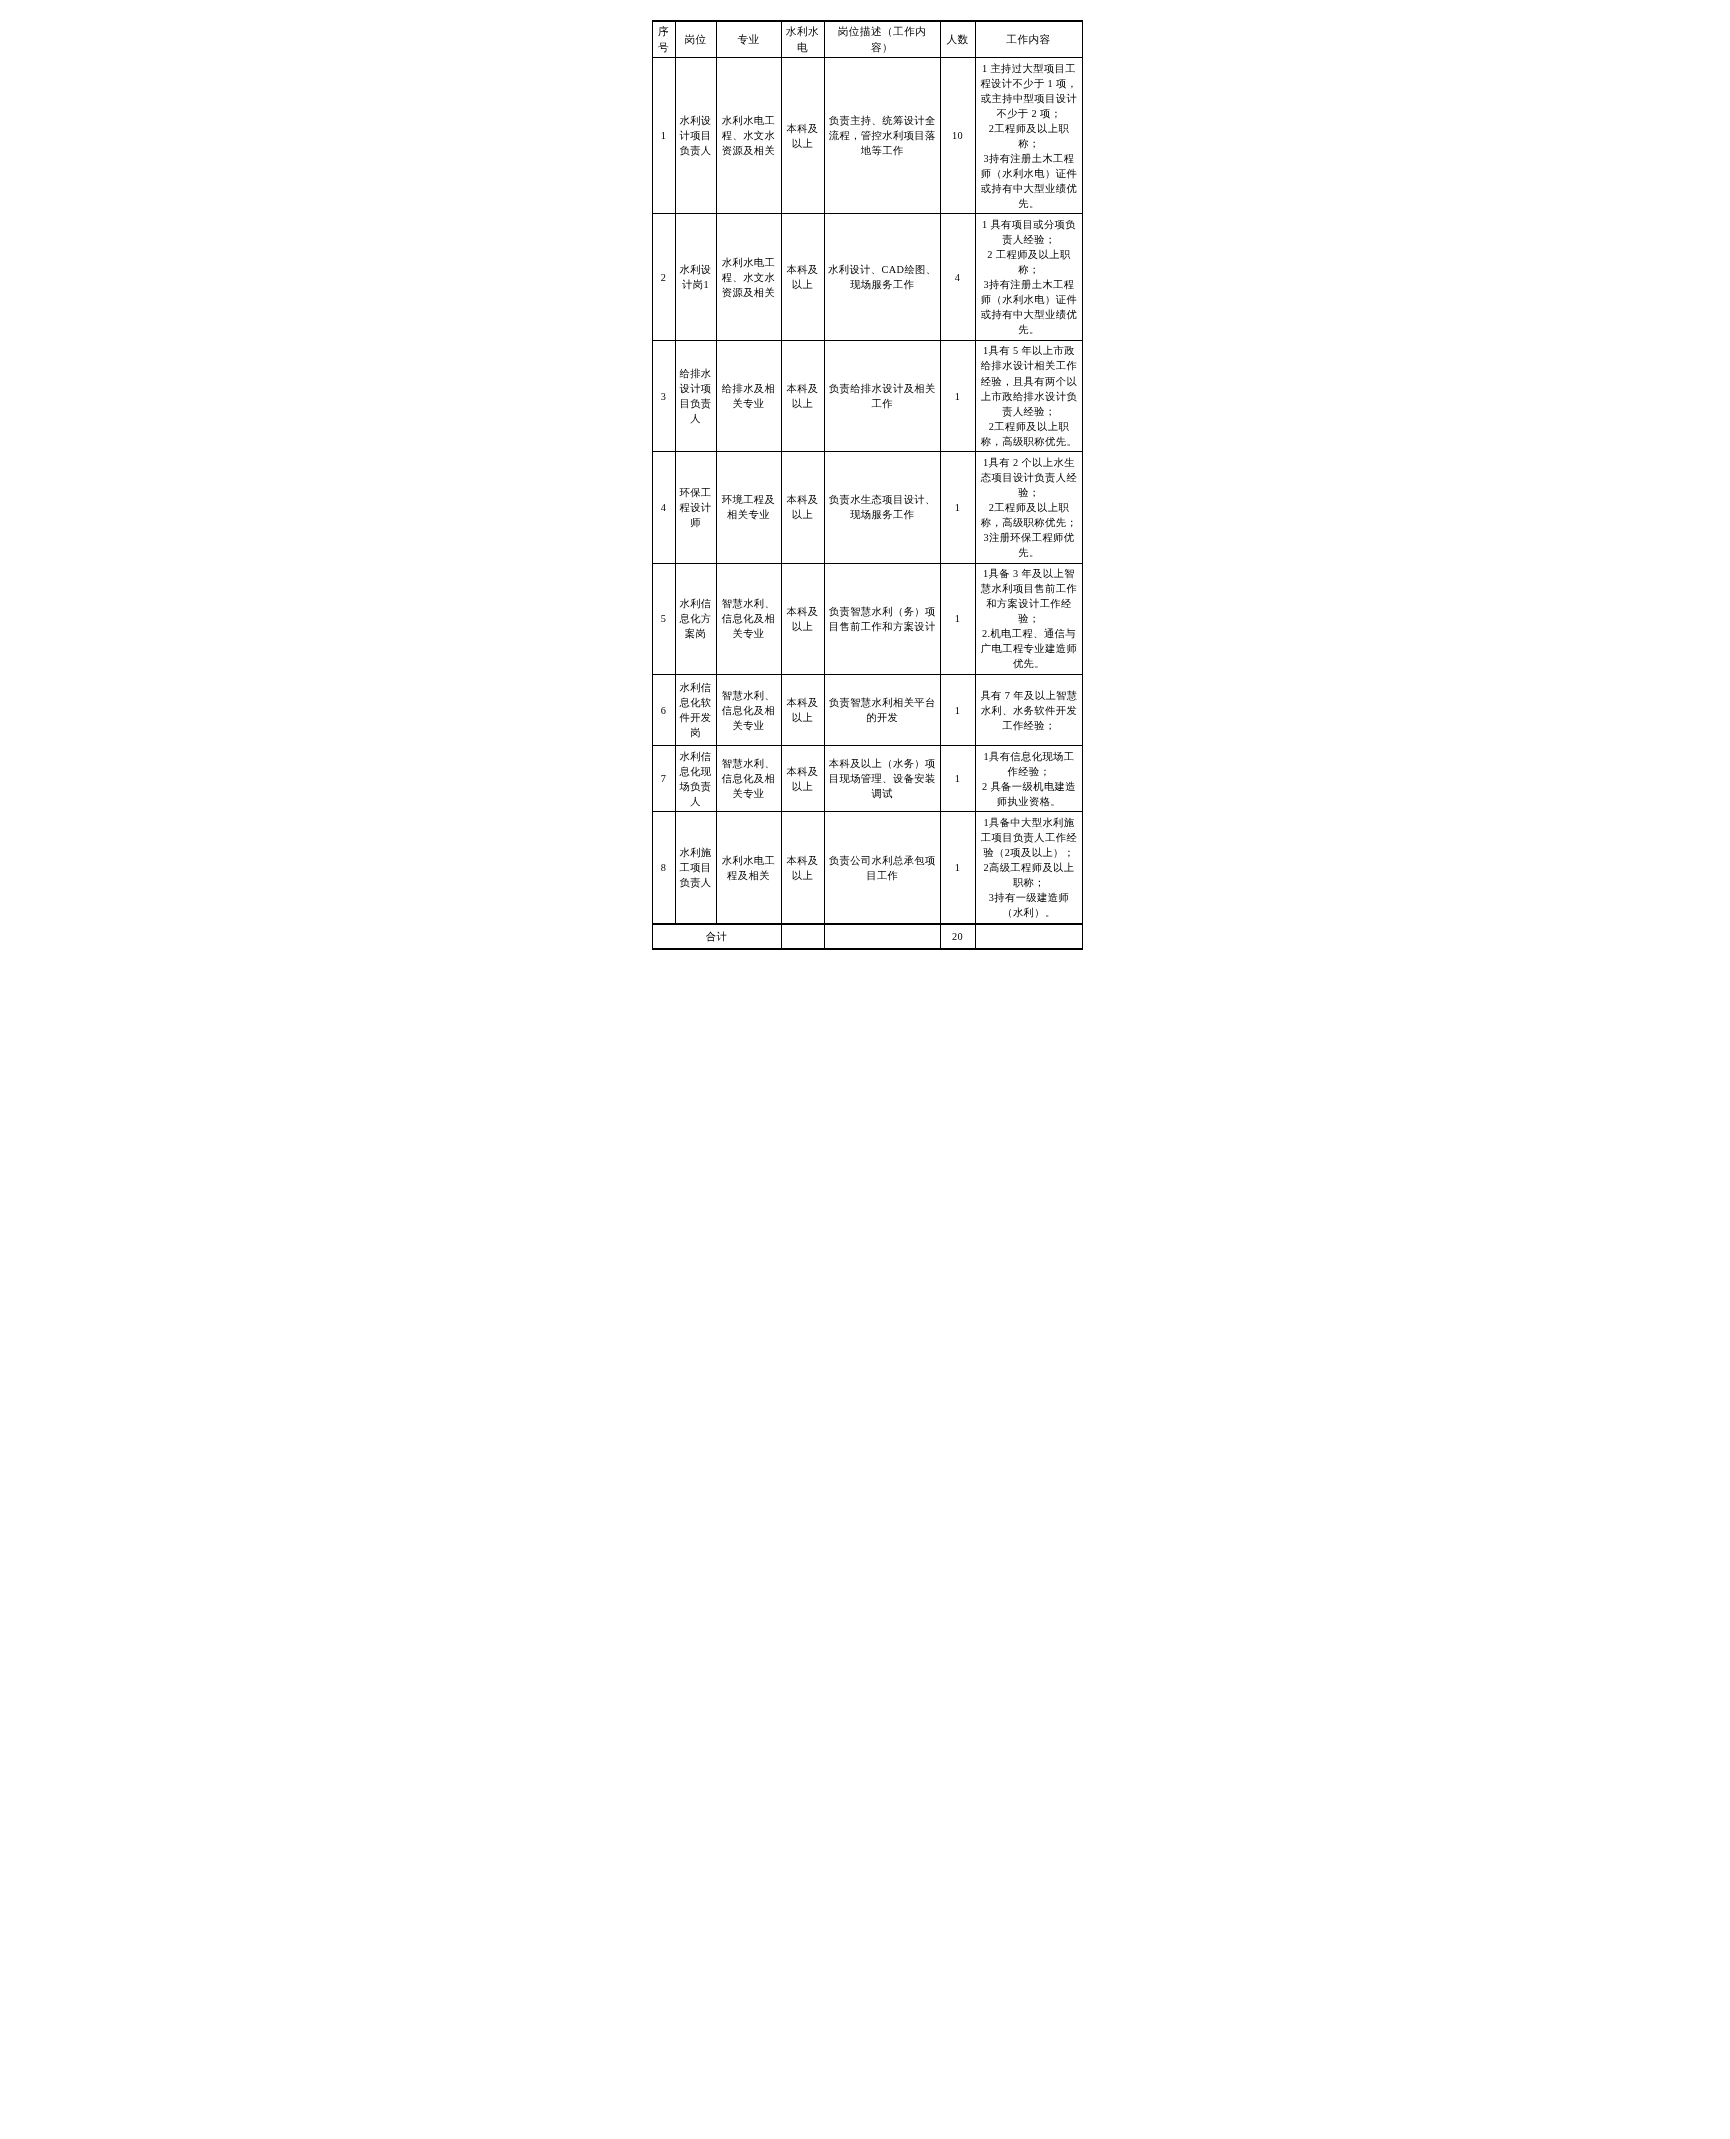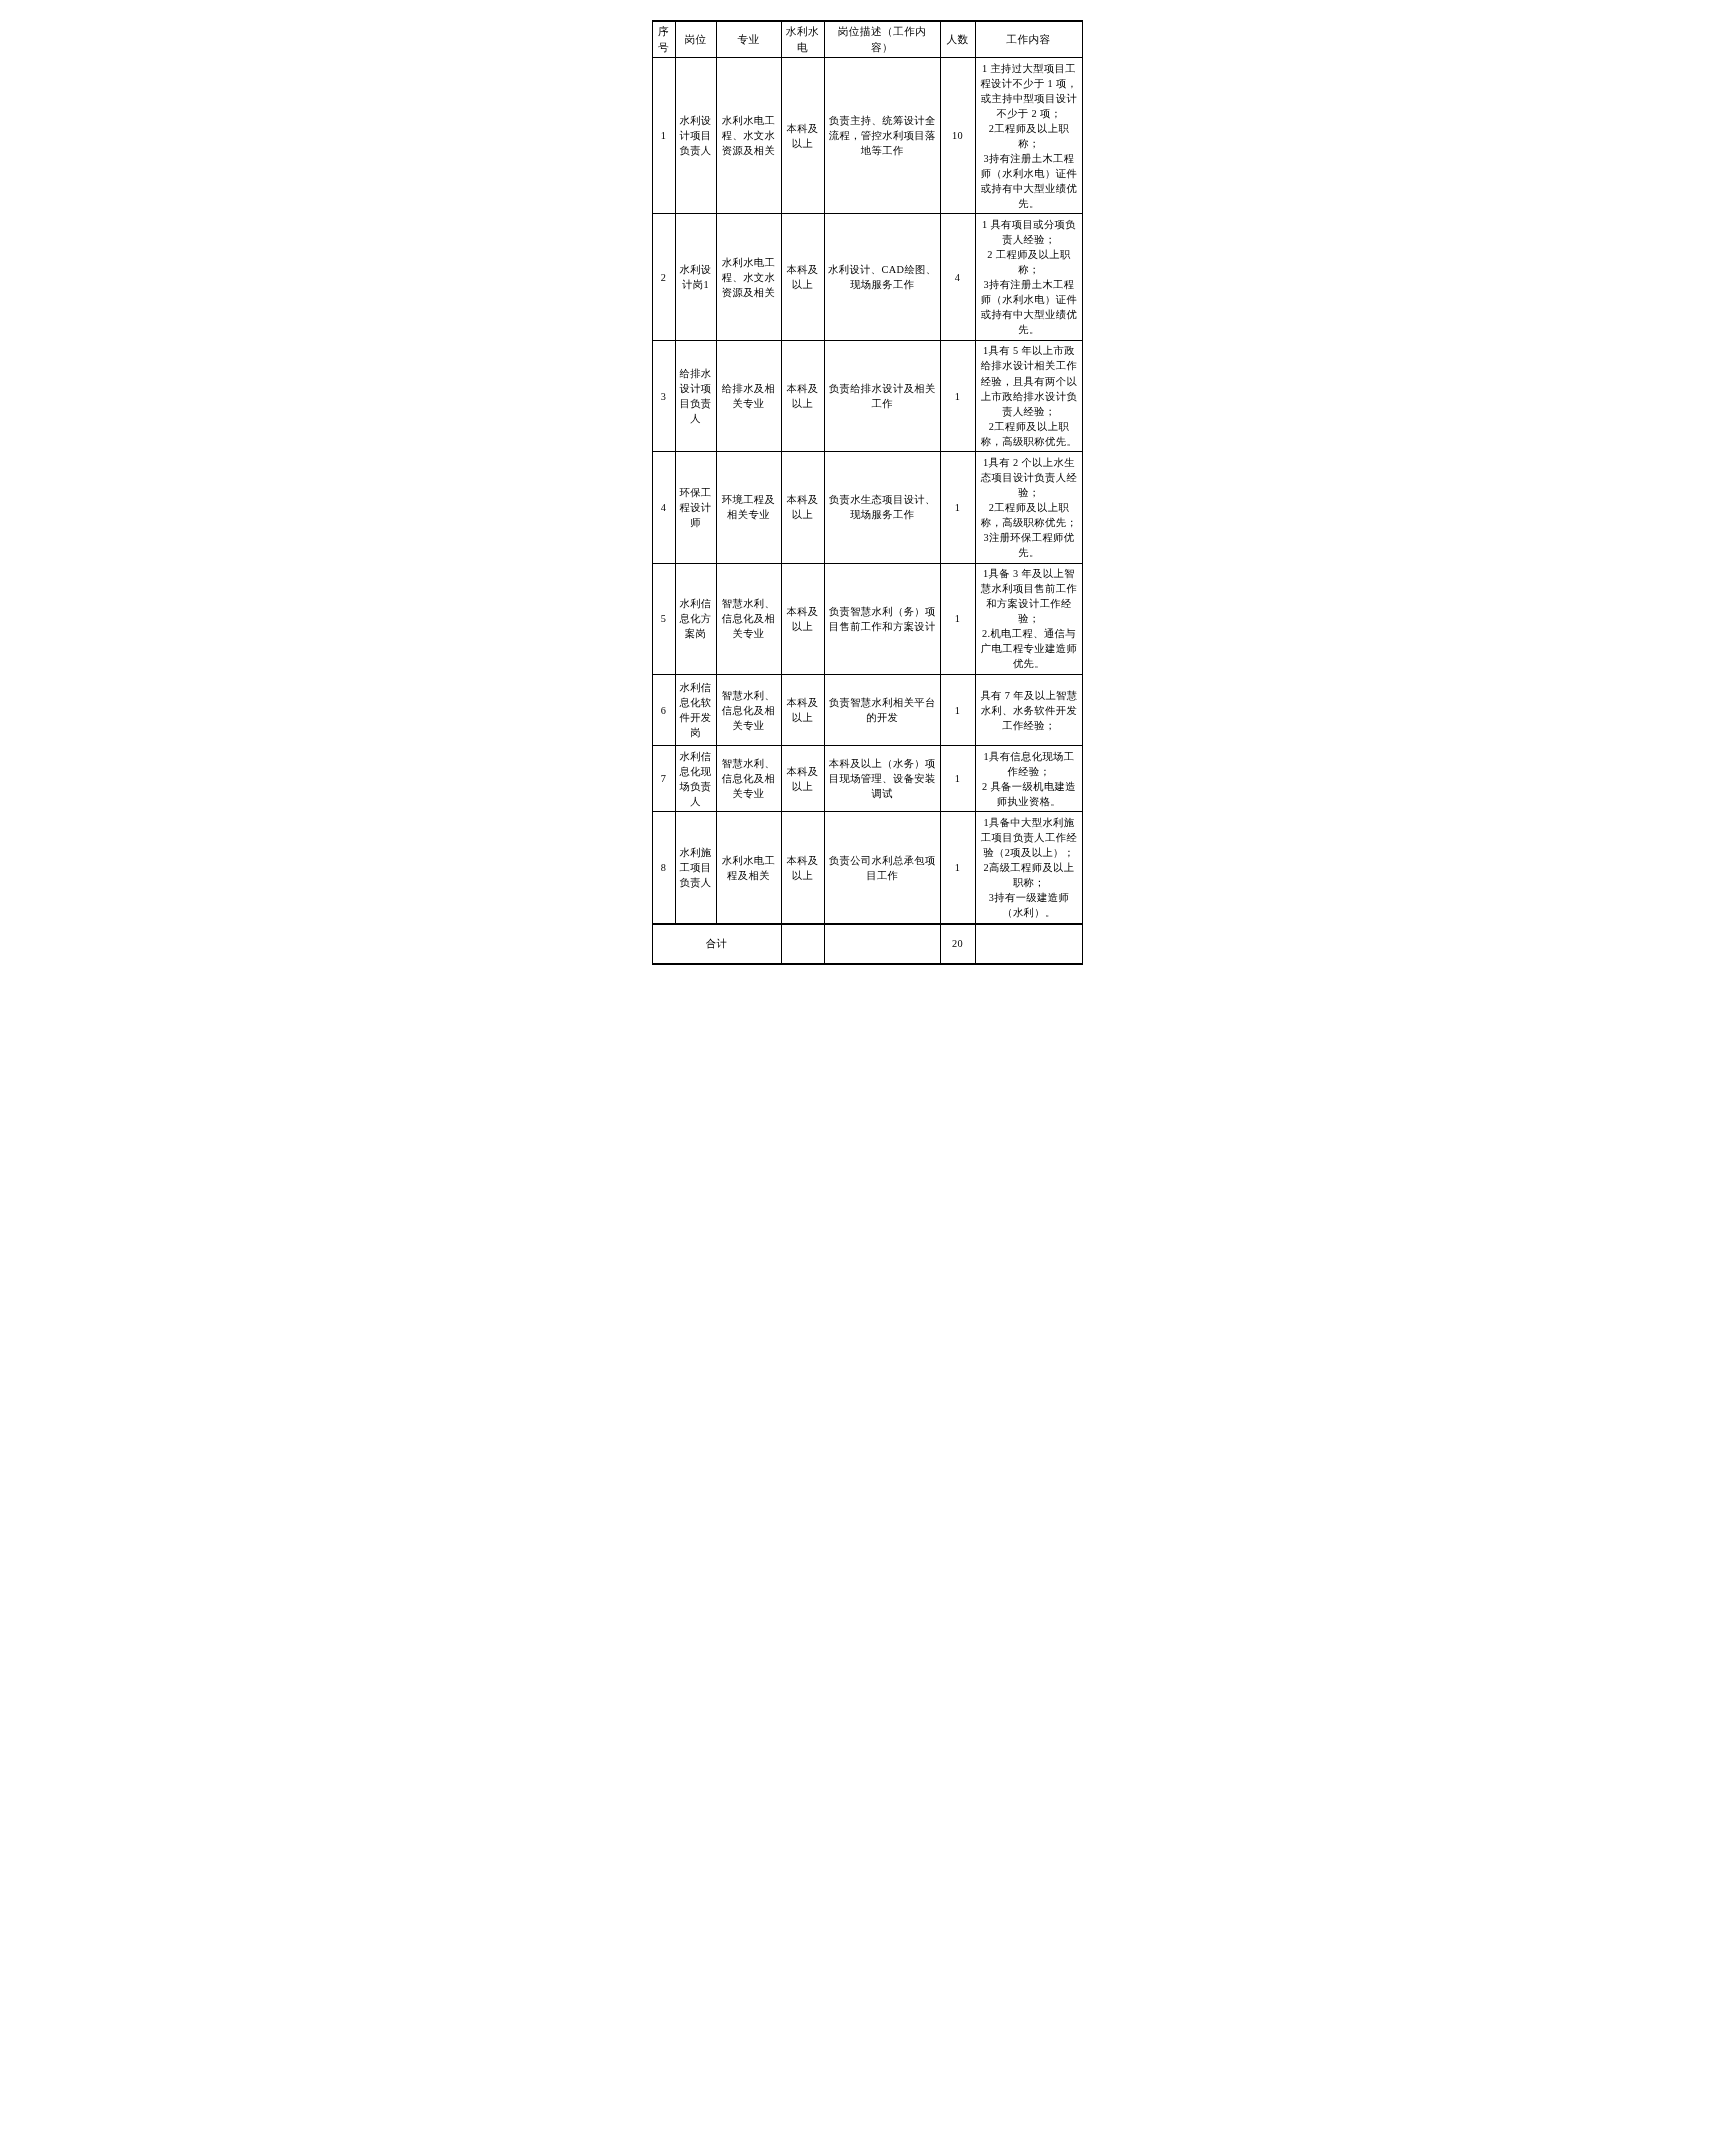--- a/index.html
+++ b/index.html
@@ -55,21 +55,21 @@
   thead th { border-bottom: 1.7px solid #000; font-size: 10.7px; }
 
   tr.row-1 { height: 110px; }
   tr.row-2 { height: 86px; }
   tr.row-3 { height: 92px; }
   tr.row-4 { height: 91px; }
   tr.row-5 { height: 90px; }
   tr.row-6 { height: 71px; }
   tr.row-7 { height: 55px; }
   tr.row-8 { height: 86px; }
-  tr.total-row { height: 40px; }
+  tr.total-row { height: 25px; }
   tr.total-row td { border-top: 2.1px solid #000; }
 
   td.col-no, td.col-headcount { padding: 0.9px 1.3px; }
   td.col-description {
     text-align: center;
     padding: 1.7px 2.1px 1.7px 2.6px;
   }
   td.col-other {
     text-align: center;
     white-space: pre-line;

